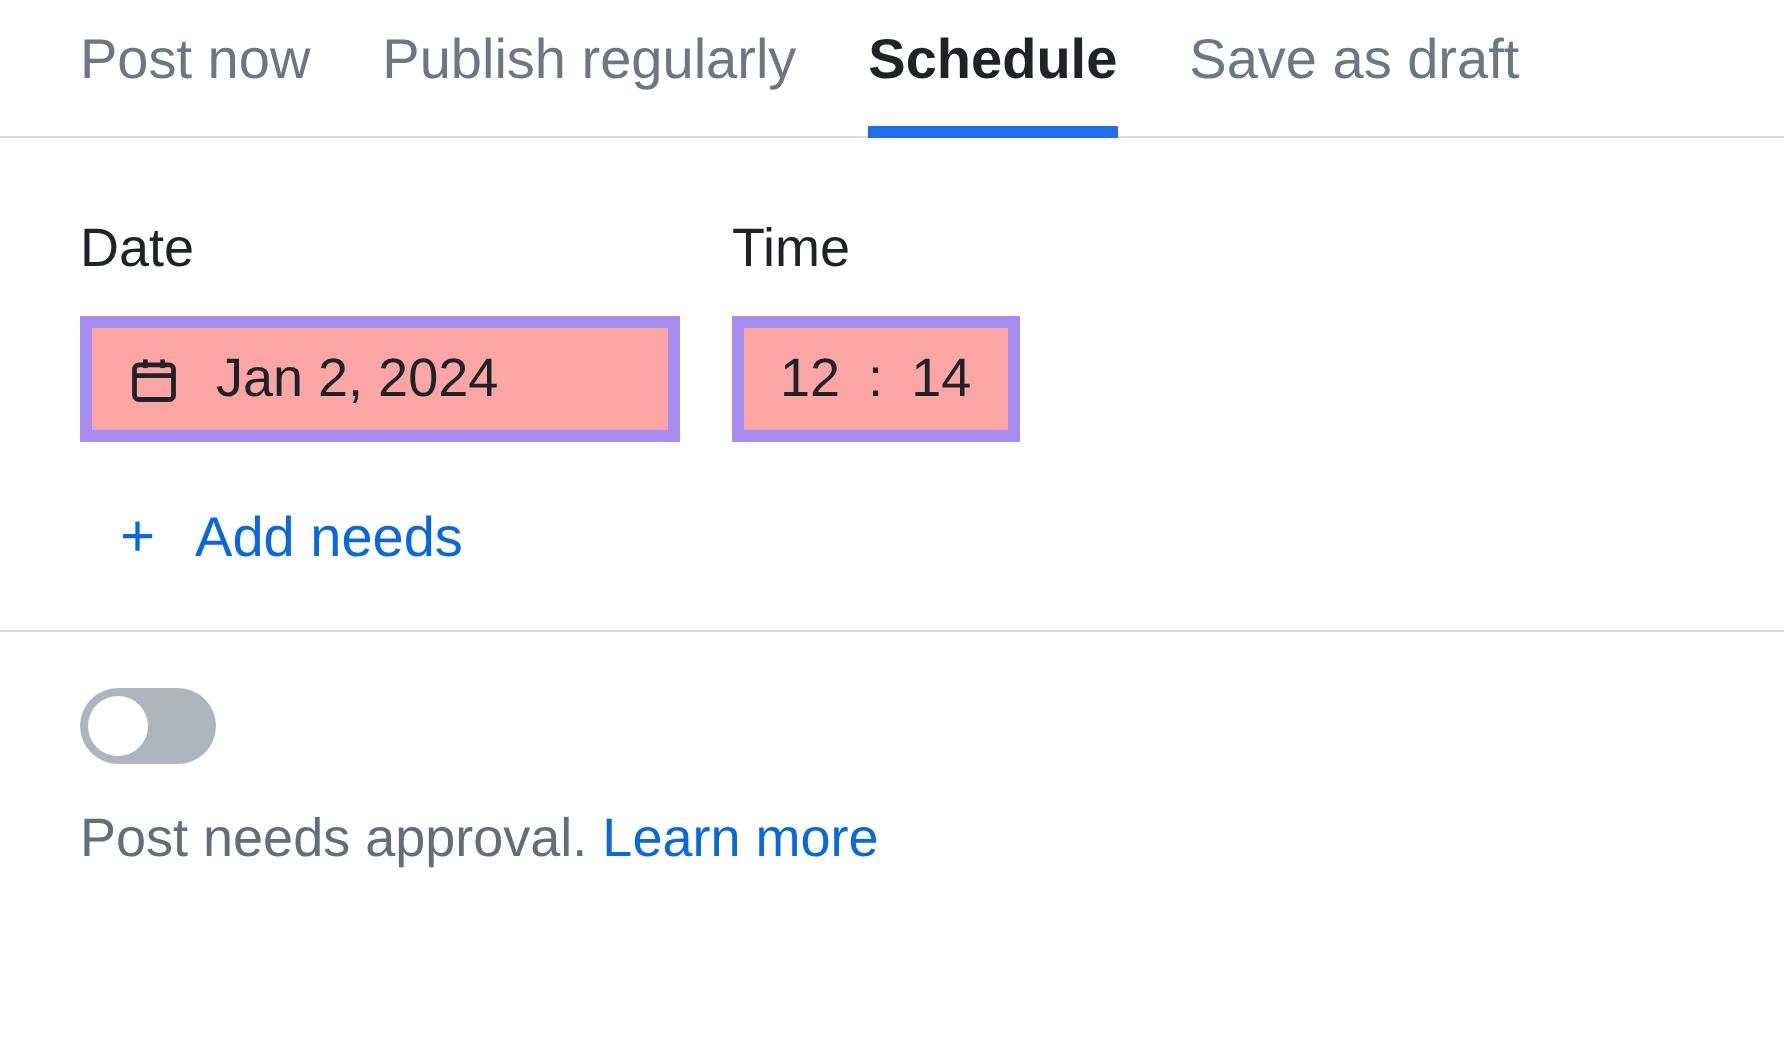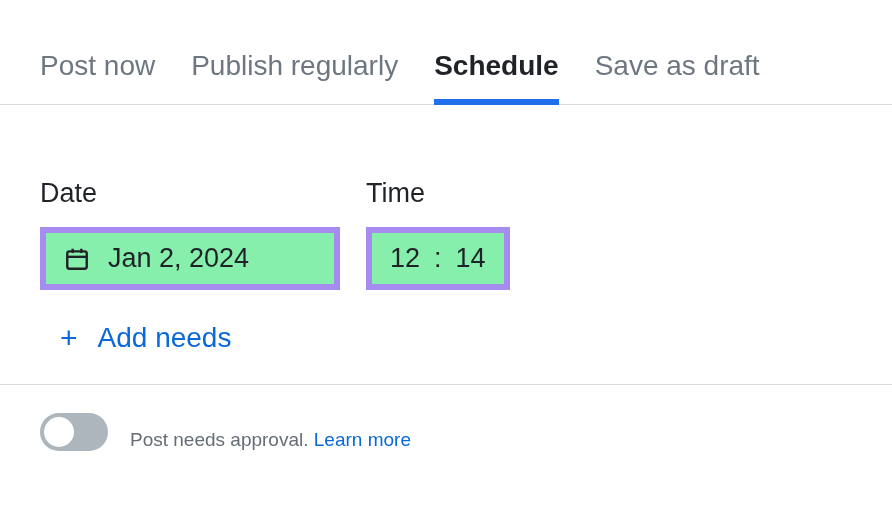--- a/index.html
+++ b/index.html
@@ -9,21 +9,20 @@
       color: #1f2328;
       width: 892px;
       height: 520px;
     }
     .tabs {
       display: flex;
       gap: 36px;
       padding: 14px 40px 0 40px;
       border-bottom: 1px solid #d9dde2;
       font-size: 28px;
-      margin-top: 36px;
     }
     .tab {
       color: #6e7781;
       padding-bottom: 22px;
       cursor: pointer;
       position: relative;
     }
     .tab.active {
       color: #1f2328;
       font-weight: 600;
@@ -34,51 +33,52 @@
       left: 0; right: 0; bottom: -1px;
       height: 6px;
       background: #1f6feb;
     }
     .panel {
       padding: 40px 40px 30px 40px;
       display: flex;
       flex-direction: column;
       gap: 32px;
     }
-    .row { display: flex; gap: 26px; align-items: flex-start; margin-top: 33px; }
+    .row { display: flex; gap: 26px; align-items: flex-start; }
     .field-label {
       font-size: 27px;
       color: #1f2328;
       margin-bottom: 18px;
     }
     .boxed {
       border: 6px solid #a78cf0;
-      background: #86efac;
+      background: #fca5a5;
       padding: 10px 18px;
       display: flex;
       align-items: center;
       gap: 18px;
       font-size: 27px;
     }
     .cal-icon { width: 26px; height: 28px; flex-shrink: 0; }
     .time-inner {
       display: flex; align-items: flex-end; gap: 14px;
       font-size: 27px;
     }
     .add-time {
       display: flex; align-items: center; gap: 20px;
       color: #0969da; font-size: 28px; cursor: pointer;
       padding-left: 20px; font-weight: 500;
     }
     .plus { font-size: 30px; line-height: 1; }
     .divider { height: 1px; background: #d9dde2; width: 100%; }
     .approval-row {
-      display:flex; align-items:flex-end; gap: 22px;
+      display:flex; align-items:flex-start; gap: 22px;
       padding: 28px 40px 28px 40px;
-      font-size: 19px;
+      font-size: 27px;
+      flex-direction: column;
     }
     .toggle {
       width: 68px; height: 38px; border-radius: 20px;
       background: #adb5bd; position: relative; cursor: pointer;
       flex-shrink: 0;
     }
     .toggle .knob {
       position:absolute; left:4px; top:4px;
       width: 30px; height: 30px; border-radius: 50%; background:#fff;
     }

